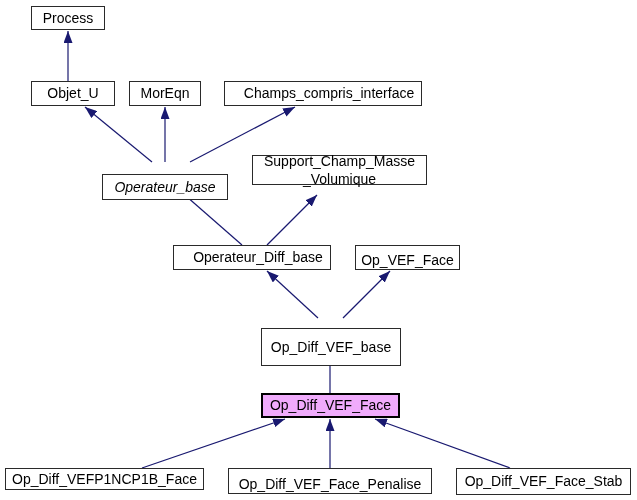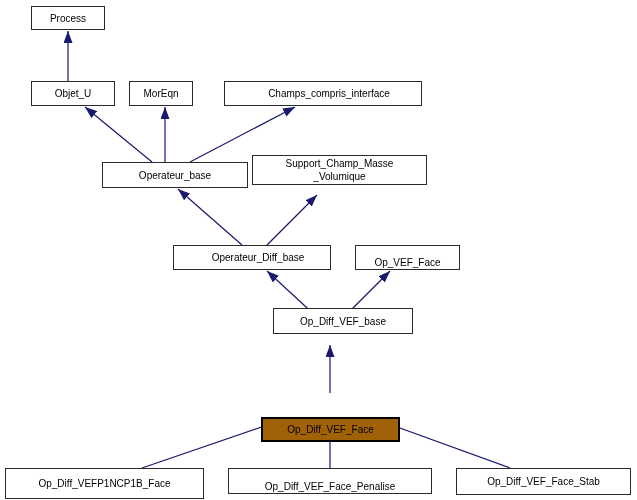--- a/index.html
+++ b/index.html
@@ -25,31 +25,30 @@
   .node {
     position: absolute;
     box-sizing: border-box;
     border: 1px solid #2a2a2a;
     background: #ffffff;
     color: #000000;
     display: flex;
     align-items: center;
     justify-content: center;
     text-align: center;
-    font-size: 10px;
+    font-size: 14px;
     line-height: 1.3;
     white-space: pre-line;
     cursor: pointer;
   }
   .node.highlighted {
-    background: #a16207;
+    background: #f0abfc;
     border-width: 2px;
     border-color: #000000;
     cursor: default;
-    margin-top: 24px;
   }
 </style>
 </head>
 <body>
 
 <div id="diagram">
   <svg id="edges" viewBox="0 0 637 500" xmlns="http://www.w3.org/2000/svg">
     <defs>
       <marker id="arrowhead" markerUnits="userSpaceOnUse" markerWidth="13" markerHeight="9" refX="12" refY="4.5" orient="auto">
         <path d="M0,0 L12,4.5 L0,9 Z" fill="#191970"></path>
@@ -64,25 +63,25 @@
       <line x1="318" y1="318" x2="267" y2="271" stroke="#191970" stroke-width="1.2" marker-end="url(#arrowhead)"></line>
       <line x1="343" y1="318" x2="390" y2="271" stroke="#191970" stroke-width="1.2" marker-end="url(#arrowhead)"></line>
       <line x1="330" y1="393" x2="330" y2="345" stroke="#191970" stroke-width="1.2" marker-end="url(#arrowhead)"></line>
       <line x1="142" y1="468" x2="285" y2="419" stroke="#191970" stroke-width="1.2" marker-end="url(#arrowhead)"></line>
       <line x1="330" y1="468" x2="330" y2="419" stroke="#191970" stroke-width="1.2" marker-end="url(#arrowhead)"></line>
       <line x1="510" y1="468" x2="375" y2="419" stroke="#191970" stroke-width="1.2" marker-end="url(#arrowhead)"></line>
     </svg>
 
 <div class="node" style="left: 31px; top: 6px; width: 74px; height: 24px;"><span>Process</span></div>
     <div class="node" style="left: 31px; top: 81px; width: 84px; height: 25px;"><span>Objet_U</span></div>
-    <div class="node" style="left: 129px; top: 81px; width: 64px; height: 25px;"><span>MorEqn</span></div>
+    <div class="node" style="left: 129px; top: 81px; width: 72px; height: 25px;"><span>MorEqn</span></div>
     <div class="node" style="left: 224px; top: 81px; width: 198px; height: 25px; padding-left: 12px;"><span>Champs_compris_interface</span></div>
-    <div class="node" style="left: 102px; top: 162px; width: 146px; height: 26px;"><span>Operateur_base</span></div>
+    <div class="node" style="left: 102px; top: 174px; width: 126px; height: 26px; font-style: italic;"><span>Operateur_base</span></div>
     <div class="node" style="left: 252px; top: 155px; width: 175px; height: 30px;"><span>Support_Champ_Masse
 _Volumique</span></div>
     <div class="node" style="left: 173px; top: 245px; width: 158px; height: 25px; padding-left: 12px;"><span>Operateur_Diff_base</span></div>
     <div class="node" style="left: 355px; top: 245px; width: 105px; height: 25px; align-items: flex-end;"><span>Op_VEF_Face</span></div>
-    <div class="node" style="left: 261px; top: 308px; width: 140px; height: 26px; margin-left: 12px;"><span>Op_Diff_VEF_base</span></div>
+    <div class="node" style="left: 261px; top: 328px; width: 140px; height: 38px;"><span>Op_Diff_VEF_base</span></div>
     <div class="node highlighted" style="left: 261px; top: 393px; width: 139px; height: 25px;"><span>Op_Diff_VEF_Face</span></div>
-    <div class="node" style="left: 5px; top: 468px; width: 199px; height: 31px;"><span>Op_Diff_VEFP1NCP1B_Face</span></div>
+    <div class="node" style="left: 5px; top: 468px; width: 199px; height: 22px;"><span>Op_Diff_VEFP1NCP1B_Face</span></div>
     <div class="node" style="left: 228px; top: 468px; width: 204px; height: 26px; align-items: flex-end;"><span>Op_Diff_VEF_Face_Penalise</span></div>
     <div class="node" style="left: 456px; top: 468px; width: 175px; height: 27px;"><span>Op_Diff_VEF_Face_Stab</span></div>
   </div>
 
 </body></html>

